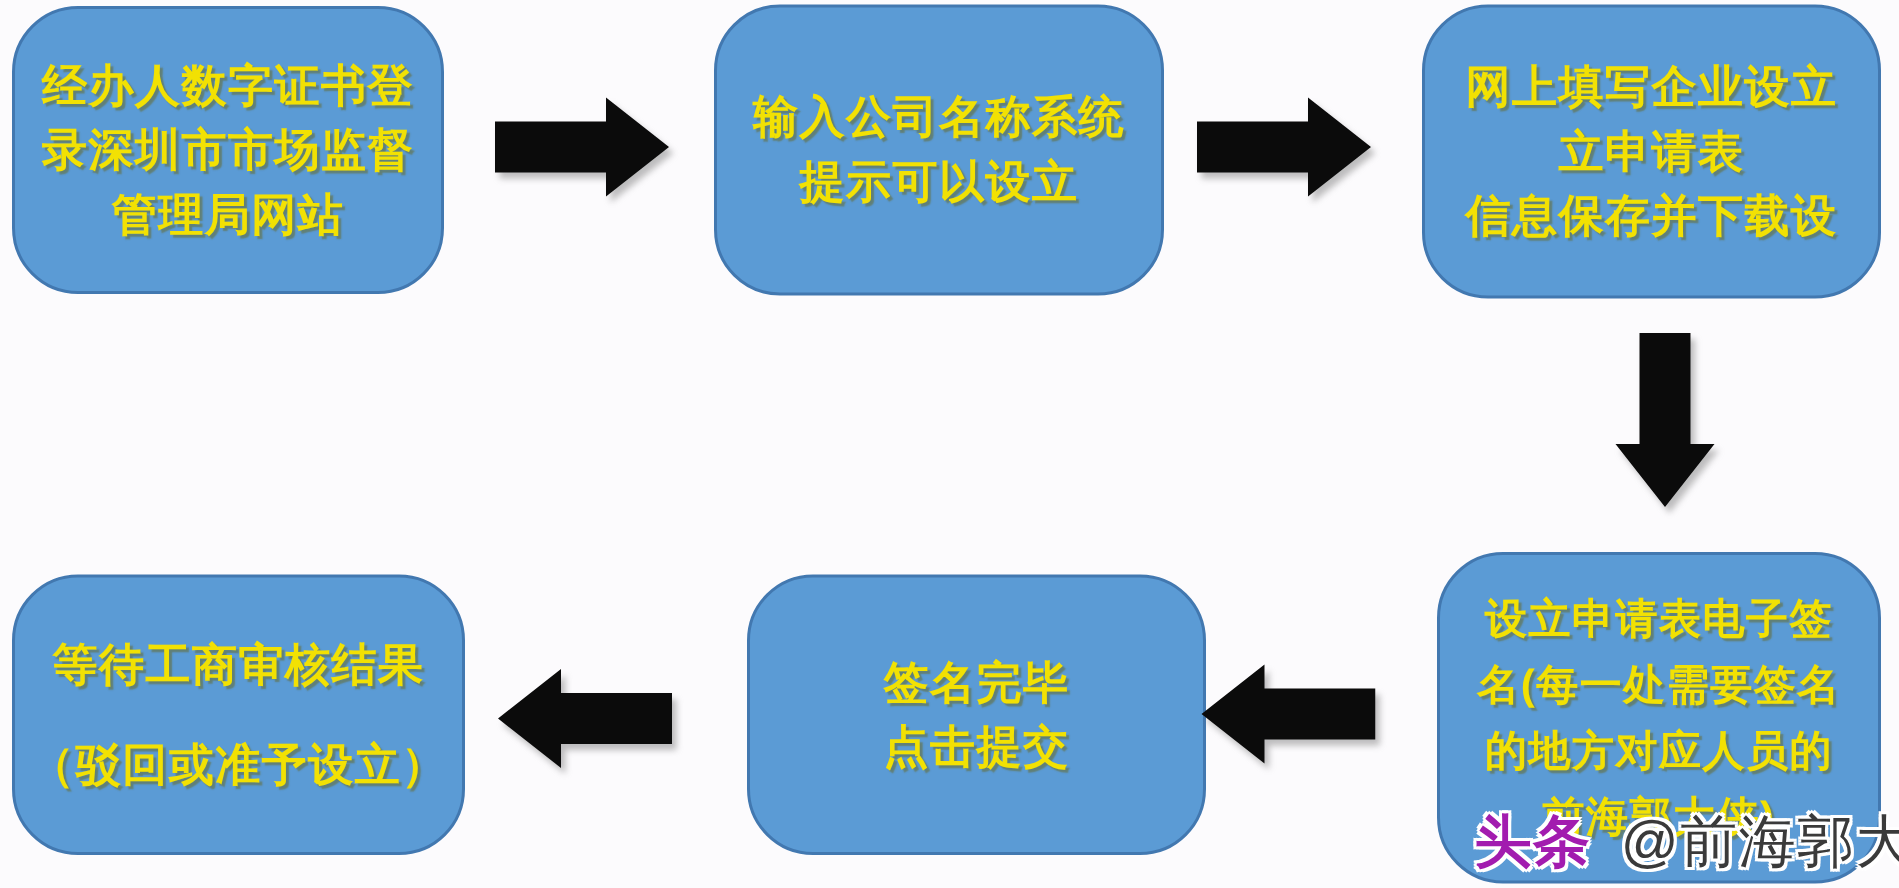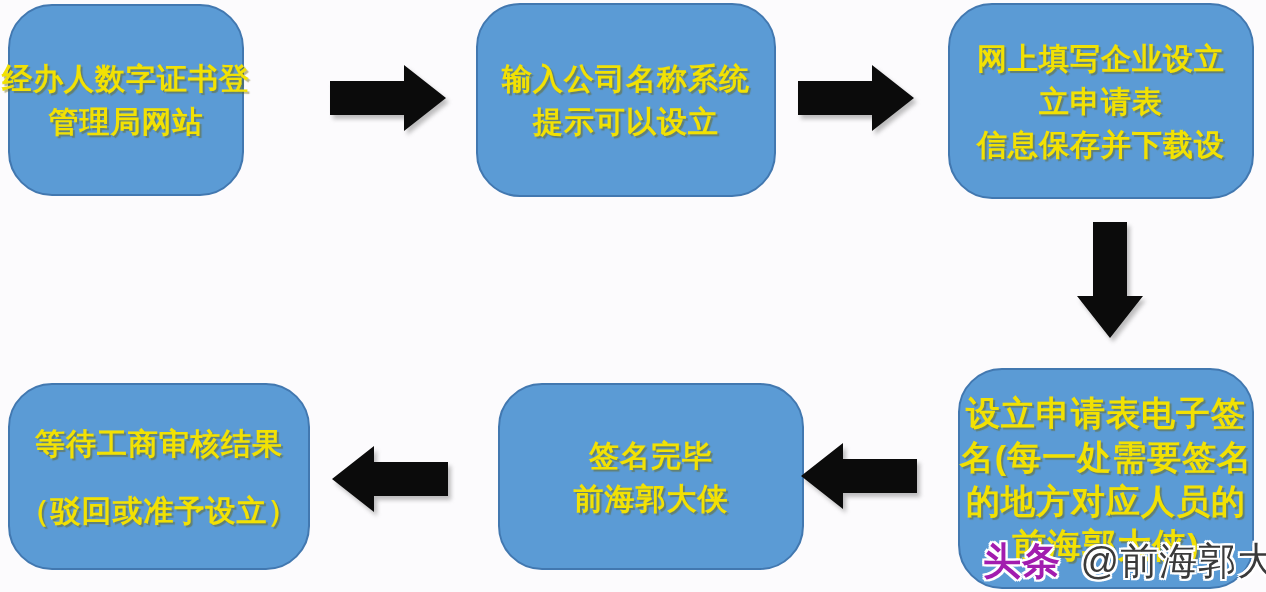--- a/index.html
+++ b/index.html
@@ -31,28 +31,28 @@
     display: block;
     color: #f2e103;
     font-weight: bold;
     font-size: 30px;
     line-height: 43px;
     letter-spacing: 1px;
     text-shadow: 2px 2px 1px rgba(105, 95, 5, 0.45);
     white-space: nowrap;
   }
 
-  #box1 { left: 8px;   top: 4px;   width: 236px; height: 192px; }
+  #box1 { left: 8px;   top: 4px;   width: 288px; height: 192px; }
   #box2 { left: 476px; top: 3px;   width: 300px; height: 194px; }
   #box3 { left: 948px; top: 3px;   width: 306px; height: 196px; align-items: center; }
   #box4 { left: 958px; top: 368px; width: 296px; height: 221px; }
   #box5 { left: 498px; top: 383px; width: 306px; height: 187px; }
   #box6 { left: 8px;   top: 383px; width: 302px; height: 187px; gap: 24px; }
 
-  #box4 .line { line-height: 44px; font-size: 34px; }
+  #box4 .line { line-height: 44px; font-size: 28px; }
 
   .arrow {
     position: absolute;
     filter: drop-shadow(3px 4px 2px rgba(110, 110, 110, 0.45));
   }
   .arrow svg { display: block; }
   .arrow polygon { fill: #0b0b0b; }
 
   #arrow1 { left: 330px; top: 63px;  }
   #arrow2 { left: 798px; top: 63px;  }
@@ -76,20 +76,21 @@
   .watermark .brand  { color: #a21caf; font-weight: bold; }
   .watermark .handle { color: #3a3a3a; font-weight: normal; margin-left: 8px; }
 </style>
 </head>
 <body>
 
 <div class="canvas">
 
   <div class="flow-box" id="box1">
     <span class="line">经办人数字证书登</span>
+    <span class="line">录深圳市市场监督</span>
     <span class="line">管理局网站</span>
   </div>
 
   <div class="flow-box" id="box2">
     <span class="line">输入公司名称系统</span>
     <span class="line">提示可以设立</span>
   </div>
 
   <div class="flow-box" id="box3">
     <span class="line">网上填写企业设立</span>
@@ -99,21 +100,21 @@
 
   <div class="flow-box" id="box4">
     <span class="line">设立申请表电子签</span>
     <span class="line">名(每一处需要签名</span>
     <span class="line">的地方对应人员的</span>
     <span class="line">前海郭大侠)</span>
   </div>
 
   <div class="flow-box" id="box5">
     <span class="line">签名完毕</span>
-    <span class="line">前海郭大侠</span>
+    <span class="line">点击提交</span>
   </div>
 
   <div class="flow-box" id="box6">
     <span class="line">等待工商审核结果</span>
     <span class="line">（驳回或准予设立）</span>
   </div>
 
   <div class="arrow" id="arrow1">
     <svg width="118" height="70" viewBox="0 0 118 70">
       <polygon points="0,18 74,18 74,2 116,35 74,68 74,52 0,52"></polygon>

